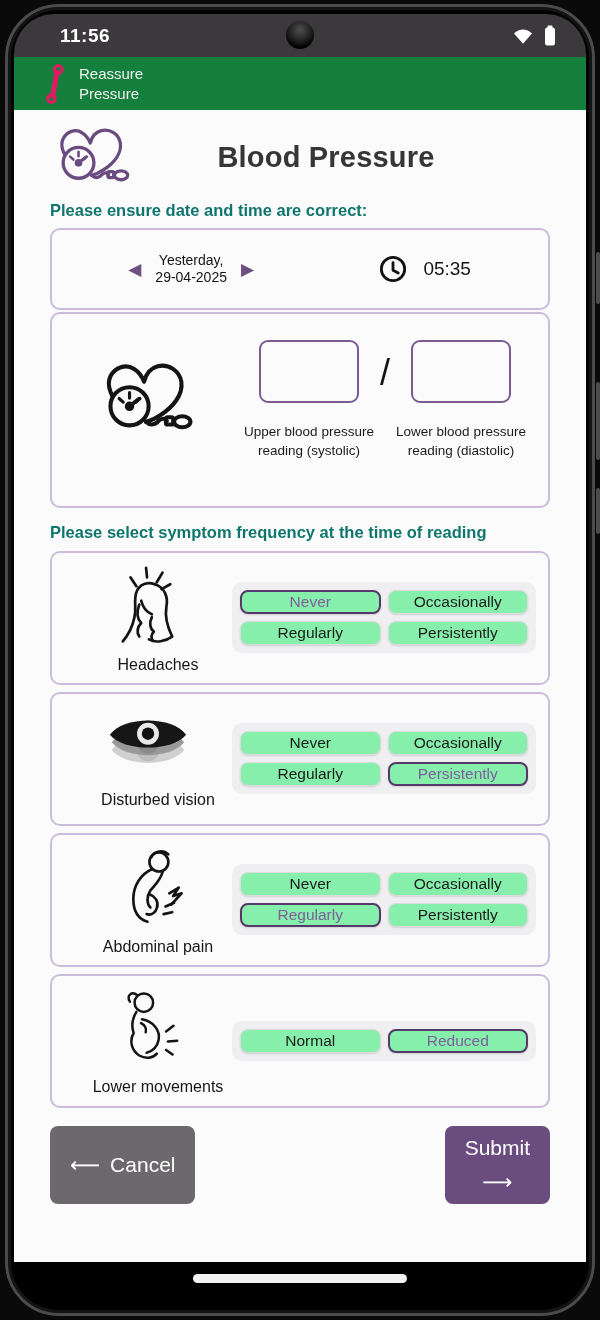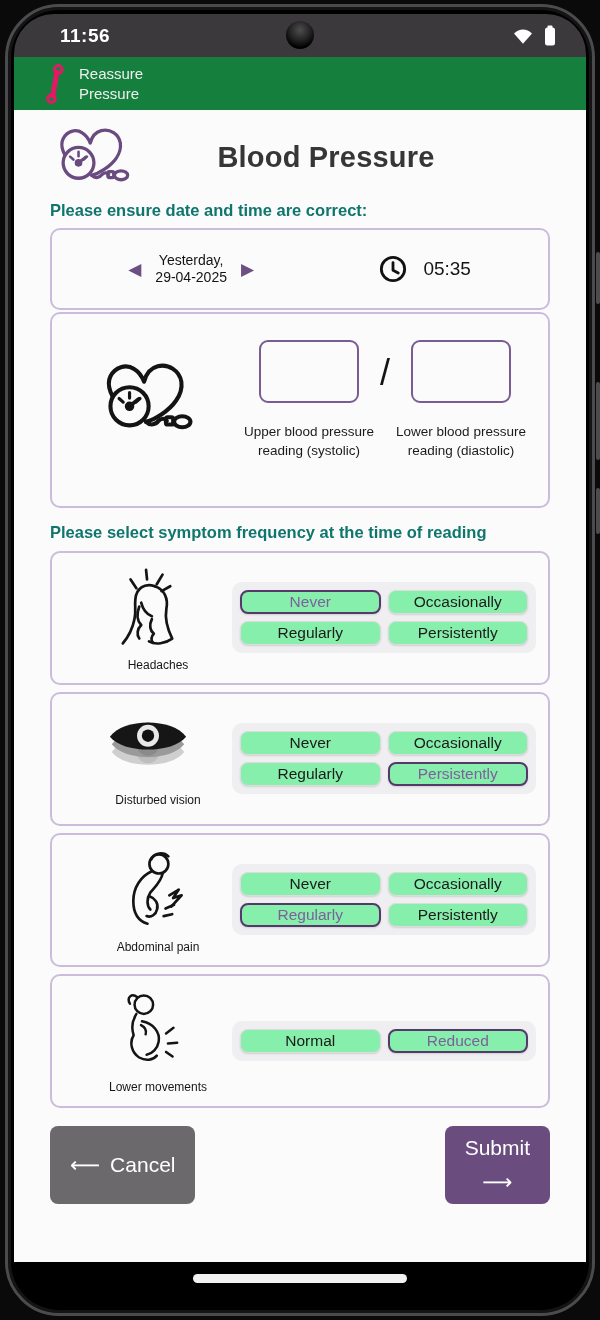--- a/index.html
+++ b/index.html
@@ -78,21 +78,21 @@
   .bpinput {
     width:100px; height:63px; border:2px solid #7a5c92; border-radius:9px;
     background:#fcfbfc; font-size:24px; text-align:center; color:#222; outline:none;
     font-family:"Liberation Sans", sans-serif;
   }
   .bpslash { font-size:36px; color:#141414; margin-top:12px; width:14px; text-align:center; }
   .bplabel { margin-top:20px; font-size:13.5px; color:#1b1b1b; text-align:center; line-height:1.35; }
   
   .card { display:flex; align-items:center; padding:8px 12px; min-height:134px; margin-top:7px; }
   .card .left { width:168px; flex:none; display:flex; flex-direction:column; align-items:center; }
-  .card .symname { font-size:12px; color:#161616; margin-top:3px;margin-left:20px; }
+  .card .symname { font-size:16px; color:#161616; margin-top:3px;margin-left:20px; }
   .optwrap { flex:1; background:#efeef0; border-radius:10px; padding:8px; }
   .optgrid { display:grid; grid-template-columns:1fr 1fr; gap:7px; }
   .opt {
     height:24px; background:#86efac; border:1.5px solid #dcdcdc; border-radius:8px;
     box-shadow:0 1px 2px rgba(0,0,0,0.13);
     display:flex; align-items:center; justify-content:center;
     font-size:15.5px; color:#1b1b1b; cursor:default;
     font-family:"Liberation Sans", sans-serif;
   }
   .opt.selected { border:2.5px solid #56396b; color:#7e5f9c; }

